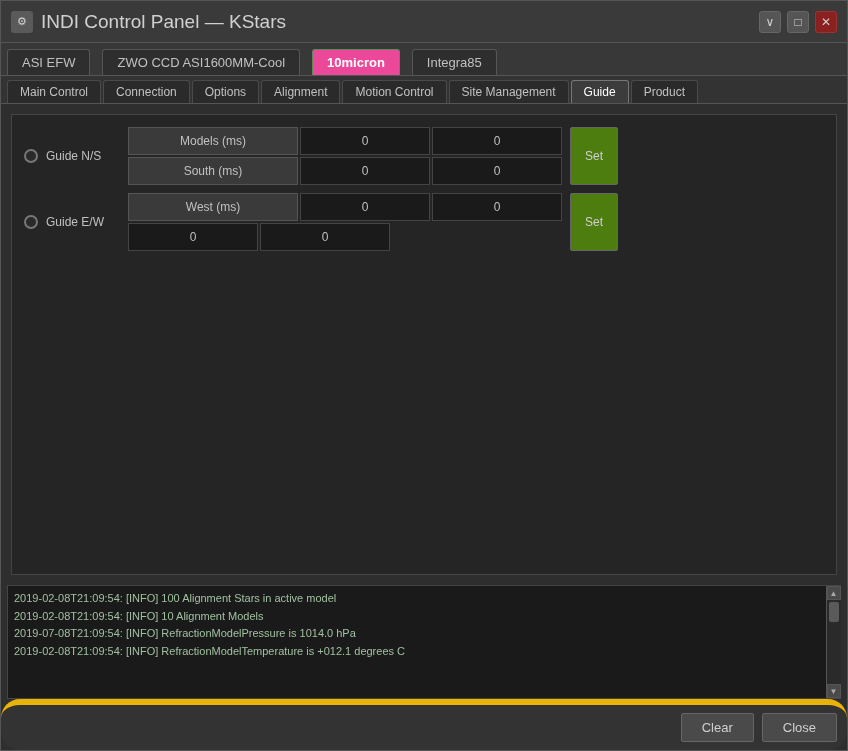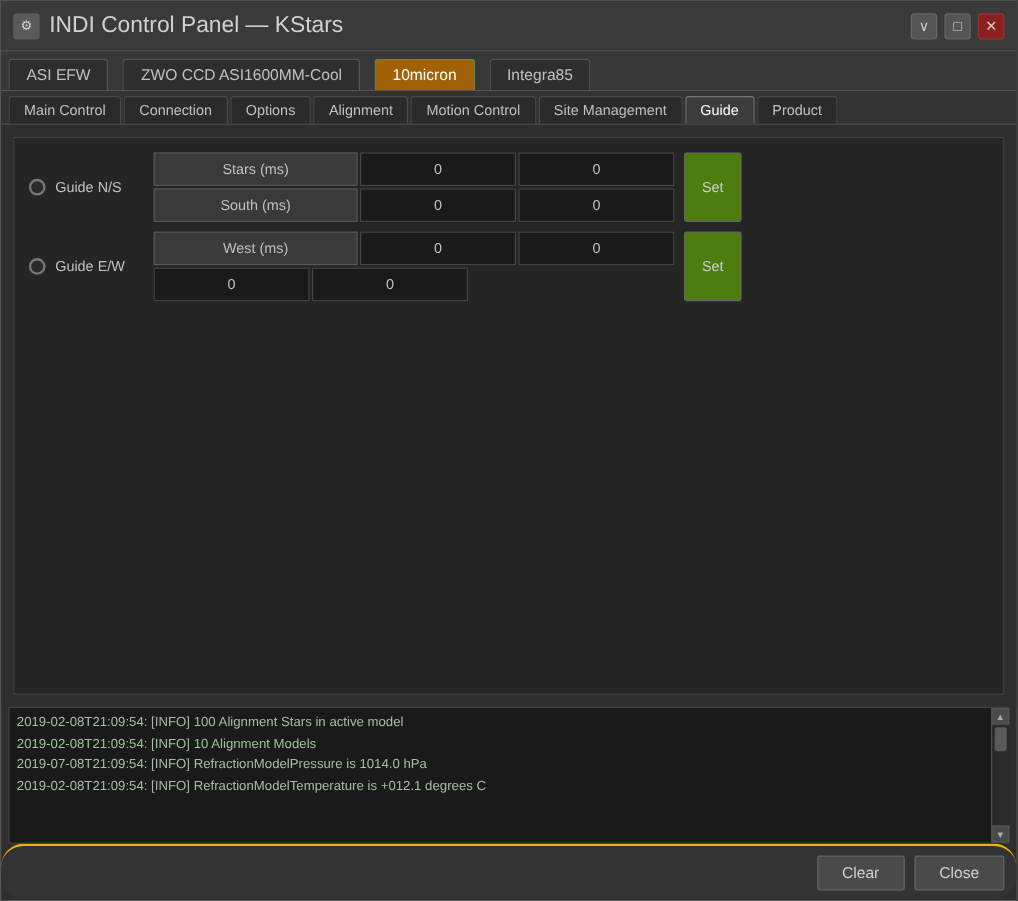--- a/index.html
+++ b/index.html
@@ -82,23 +82,24 @@
       background: #2e2e2e;
       border: 1px solid #555;
       border-bottom: none;
       color: #c0c0c0;
       cursor: pointer;
       font-size: 13px;
       margin-right: 12px;
       border-radius: 3px 3px 0 0;
     }
     .device-tab.active {
-      background: #a16207;
+      background: #ec4899;
       color: #ffffff;
       border-color: #5a8a5a;
+      font-weight: bold;
     }
     .sub-tabs {
       display: flex;
       background: #333;
       padding: 4px 6px 0 6px;
       border-bottom: 1px solid #555;
       flex-shrink: 0;
       flex-wrap: wrap;
     }
     .sub-tab {
@@ -216,21 +217,21 @@
       color: #a0c0a0;
       line-height: 1.6;
       white-space: nowrap;
     }
     .bottom-bar {
       display: flex;
       justify-content: flex-end;
       align-items: flex-start;
       padding: 8px 10px;
       background: #333;
-      border-top: 2px solid #eab308;
+      border-top: 6px solid #eab308;
       gap: 8px;
       flex-shrink: 0;
       border-radius: 19px;
     }
     .bottom-btn {
       background: #4a4a4a;
       border: 1px solid #666;
       color: #d0d0d0;
       padding: 6px 20px;
       cursor: pointer;
@@ -345,21 +346,21 @@
   <div class="main-content">
     <div class="guide-panel">
 
       <div class="guide-section">
         <div class="guide-label-col">
           <div class="radio-indicator"></div>
           <span class="guide-label">Guide N/S</span>
         </div>
         <div class="guide-controls">
           <div class="guide-input-row">
-            <div class="guide-input-label">Stars (ms)</div>
+            <div class="guide-input-label">Models (ms)</div>
             <div class="guide-value">0</div>
             <div class="guide-value2">0</div>
           </div>
           <div class="guide-input-row">
             <div class="guide-input-label">South (ms)</div>
             <div class="guide-value">0</div>
             <div class="guide-value2">0</div>
           </div>
         </div>
         <button class="set-btn">Set</button>

